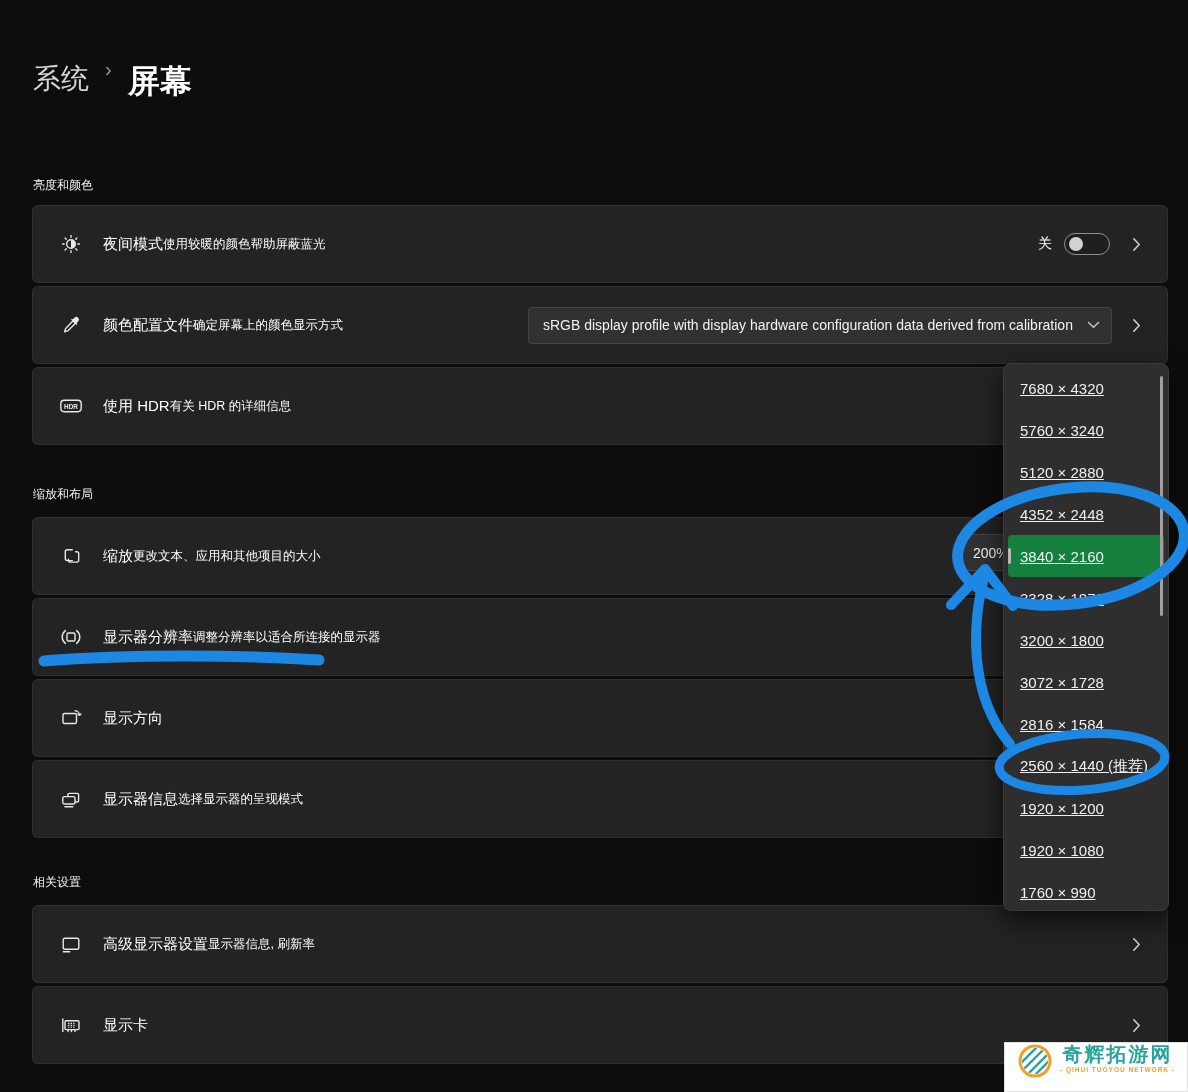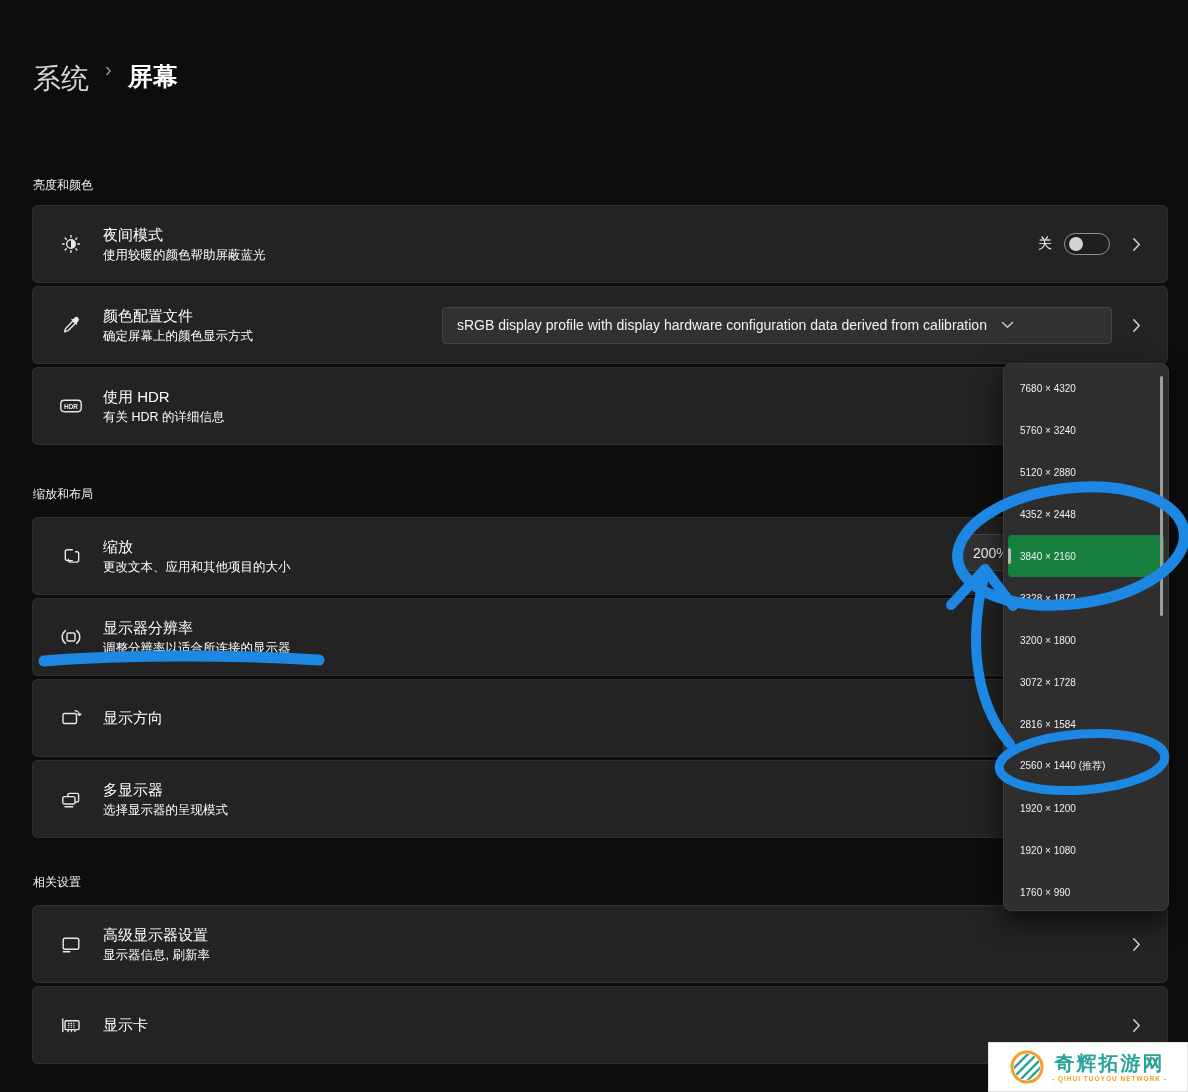--- a/index.html
+++ b/index.html
@@ -3,67 +3,67 @@
 <meta charset="utf-8">
 <style>
   html,body{margin:0;padding:0;background:#000;}
   .screen{position:relative;width:1188px;height:1092px;background:#0d0d0d;overflow:hidden;
           font-family:"Liberation Sans","DejaVu Sans",sans-serif;color:#fff;}
 
   
   .breadcrumb{position:absolute;left:33px;top:60px;display:flex;align-items:flex-start;}
   .crumb-parent{font-size:28px;color:#d6d6d6;font-weight:400;}
   .crumb-sep{font-size:20px;color:#9a9a9a;margin:0 16px;transform:translateY(-2px);}
-  .crumb-current{font-size:25px;color:#ffffff;font-weight:700;}
+  .crumb-current{font-size:32px;color:#ffffff;font-weight:700;}
 
   
   .section-title{position:absolute;left:33px;font-size:12px;color:#f2f2f2;font-weight:400;}
 
   
   .group{position:absolute;left:32px;width:1136px;display:flex;flex-direction:column;gap:3px;}
   .card{height:78px;background:#232323;border:1px solid rgba(255,255,255,.06);border-radius:6px;
         display:flex;align-items:center;padding:0 26px 0 25px;box-sizing:border-box;}
   .row-icon{width:26px;height:26px;flex:0 0 26px;display:flex;align-items:center;justify-content:center;}
-  .row-text{margin-left:19px;display:flex;flex-direction:column;justify-content:center;}
+  .row-text{margin-left:19px;display:flex;flex-direction:row;justify-content:center;}
   .row-title{font-size:15px;color:#ffffff;line-height:20px;}
   .row-sub{font-size:12.5px;color:#ffffff;line-height:17px;margin-top:2px;}
   .spacer{flex:1;}
   .chev{flex:0 0 auto;display:flex;align-items:center;}
 
   
   .toggle-label{font-size:14px;color:#ffffff;margin-right:12px;}
   .toggle{width:46px;height:22px;border:1px solid #8f8f8f;border-radius:12px;position:relative;
           background:#1f1f1f;margin-right:22px;box-sizing:border-box;}
   .toggle .knob{position:absolute;left:4px;top:3px;width:14px;height:14px;border-radius:50%;background:#d2d2d2;}
 
   
   .select{height:37px;background:#313131;border:1px solid #464646;border-radius:4px;
           display:flex;align-items:center;box-sizing:border-box;padding:0 12px 0 14px;}
   .select .val{font-size:14px;color:#f2f2f2;white-space:nowrap;}
   .select .dd{margin-left:14px;display:flex;align-items:center;}
-  .profile-select{width:670px;margin-right:20px;}
+  .profile-select{width:584px;margin-right:20px;}
   .scale-overlay{position:absolute;left:958px;top:534px;width:154px;z-index:5;}
 
   
   .flyout{position:absolute;left:1003px;top:363px;width:166px;height:548px;z-index:10;
           background:#2e2e2e;border:1px solid #3c3c3c;border-radius:8px;box-sizing:border-box;
           box-shadow:0 10px 26px rgba(0,0,0,.65);padding-top:3px;}
   .fly-item{position:relative;height:42px;margin:0 4px;display:flex;align-items:center;
-            border-radius:4px;font-size:10px;color:#f0f0f0;padding-left:12px;}
+            border-radius:4px;font-size:15px;color:#f0f0f0;padding-left:12px;text-decoration:underline;}
   .fly-item.sel{background:#15803d;}
   .fly-item .bar{position:absolute;left:0;top:13px;width:3px;height:16px;border-radius:2px;background:#b8b8b8;display:none;}
   .fly-item.sel .bar{display:block;}
   .fly-scrollbar{position:absolute;right:5px;top:12px;width:3px;height:240px;border-radius:2px;background:#9f9f9f;}
 
   
   .annot-svg{position:absolute;left:0;top:0;z-index:20;pointer-events:none;}
 
   
-  .watermark{position:absolute;right:0;bottom:0;width:200px;height:50px;background:#ffffff;z-index:30;
-             display:flex;align-items:center;padding-left:20px;box-sizing:border-box;border:1px solid #e2e2e2;}
+  .watermark{position:absolute;right:0;bottom:0;width:184px;height:50px;background:#ffffff;z-index:30;
+             display:flex;padding-left:12px;box-sizing:border-box;border:1px solid #e2e2e2;}
   .wm-text{margin-left:7px;display:flex;flex-direction:column;align-items:center;}
   .wm-title{font-size:20px;font-weight:700;letter-spacing:2px;line-height:22px;}
   .wm-sub{font-size:6.5px;font-weight:700;letter-spacing:1px;margin-top:1px;}
 
   svg{display:block;}
 </style>
 </head>
 <body>
 
 <div class="screen">
@@ -194,21 +194,21 @@
         </div>
         <div class="card">
           <div class="row-icon">
             <svg width="24" height="24" viewBox="0 0 24 24">
    <path d="M8.8 9.6 v-1.6 a1.6 1.6 0 0 1 1.6 -1.6 h7.6 a1.6 1.6 0 0 1 1.6 1.6 v5.4 a1.6 1.6 0 0 1 -1.6 1.6 h-1.6" stroke="#e8e8e8" stroke-width="1.4" fill="none" stroke-linecap="round" stroke-linejoin="round"></path>
    <rect x="3.8" y="9.6" width="12.2" height="7.4" rx="1.6" stroke="#e8e8e8" stroke-width="1.4" fill="none" stroke-linecap="round" stroke-linejoin="round"></rect>
               <path d="M6 19.7 h7.8" stroke="#e8e8e8" stroke-width="1.4" fill="none" stroke-linecap="round" stroke-linejoin="round"></path>
             </svg>
           </div>
           <div class="row-text">
-            <div class="row-title">多显示器</div>
+            <div class="row-title">显示器信息</div>
             <div class="row-sub">选择显示器的呈现模式</div>
           </div>
           <div class="spacer"></div>
         </div>
       </div>
       <div class="section-title" style="top: 874px;">相关设置</div>
       <div class="group" style="top: 905px;">
         <div class="card">
           <div class="row-icon">
             <svg width="24" height="24" viewBox="0 0 24 24">

